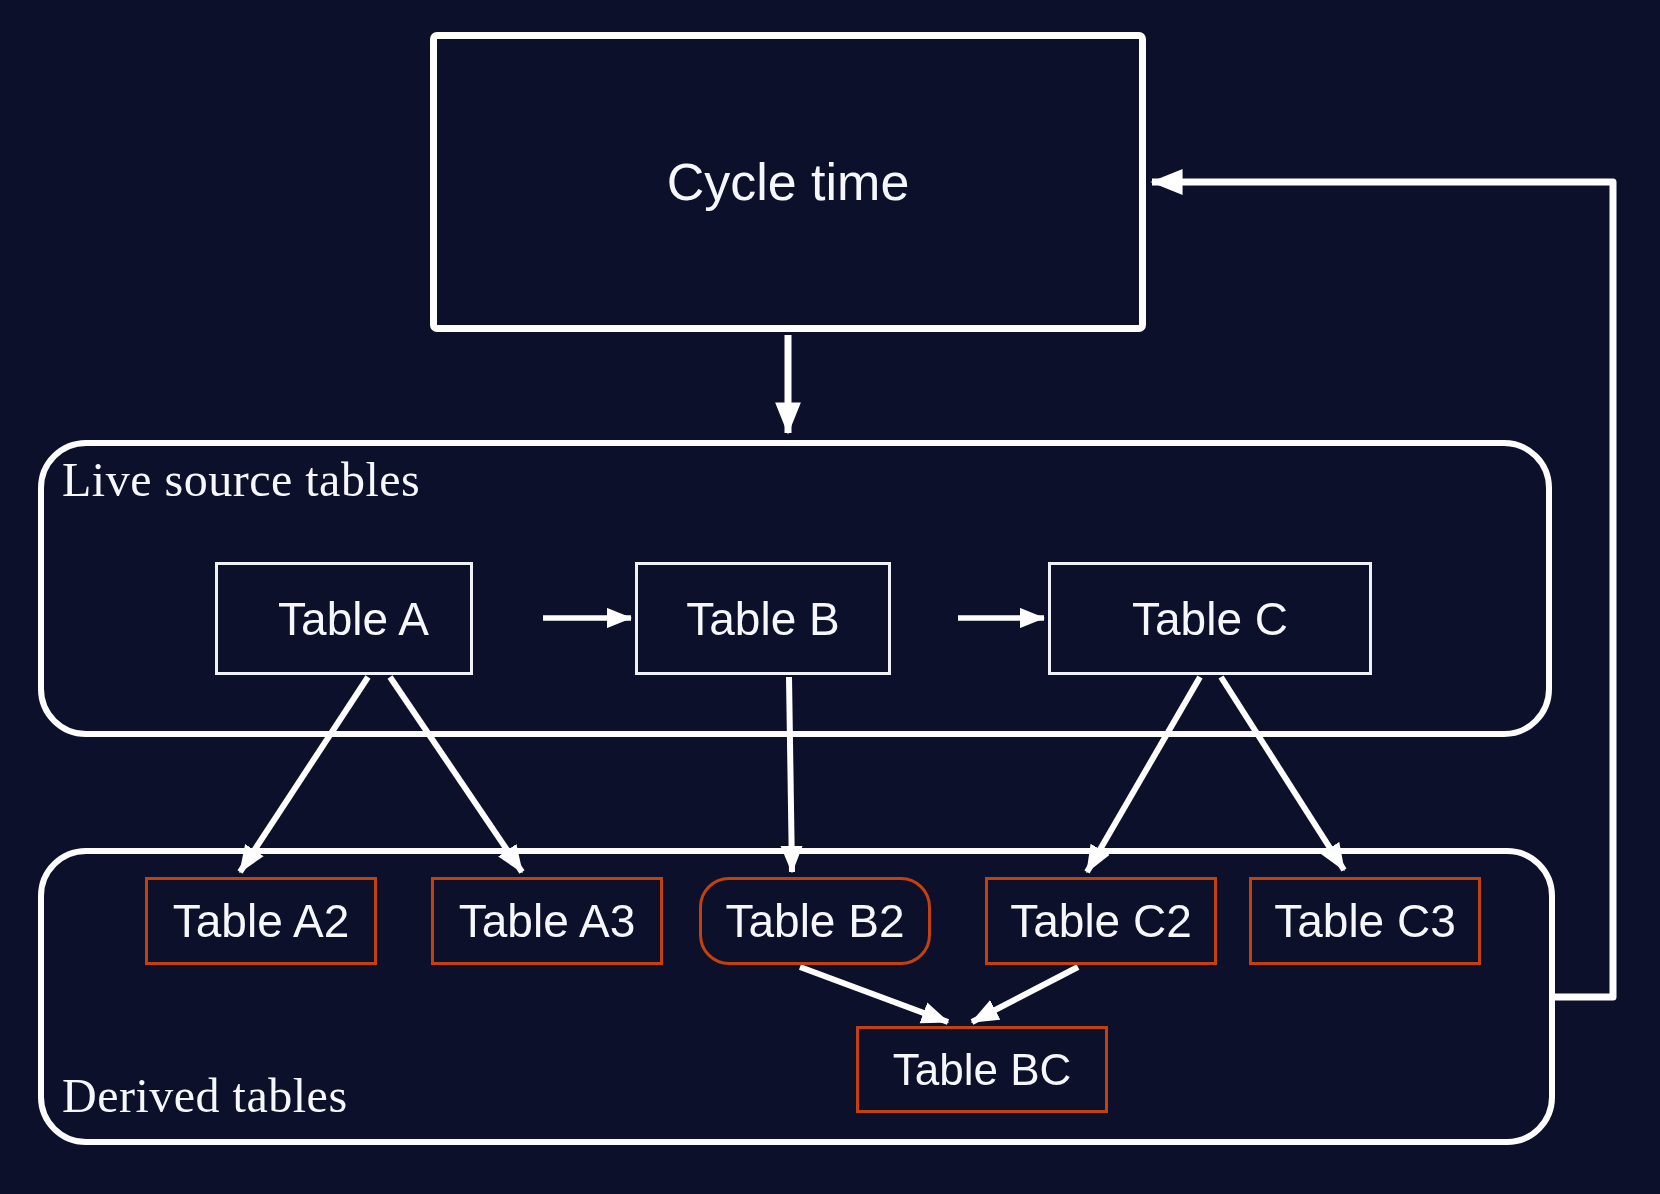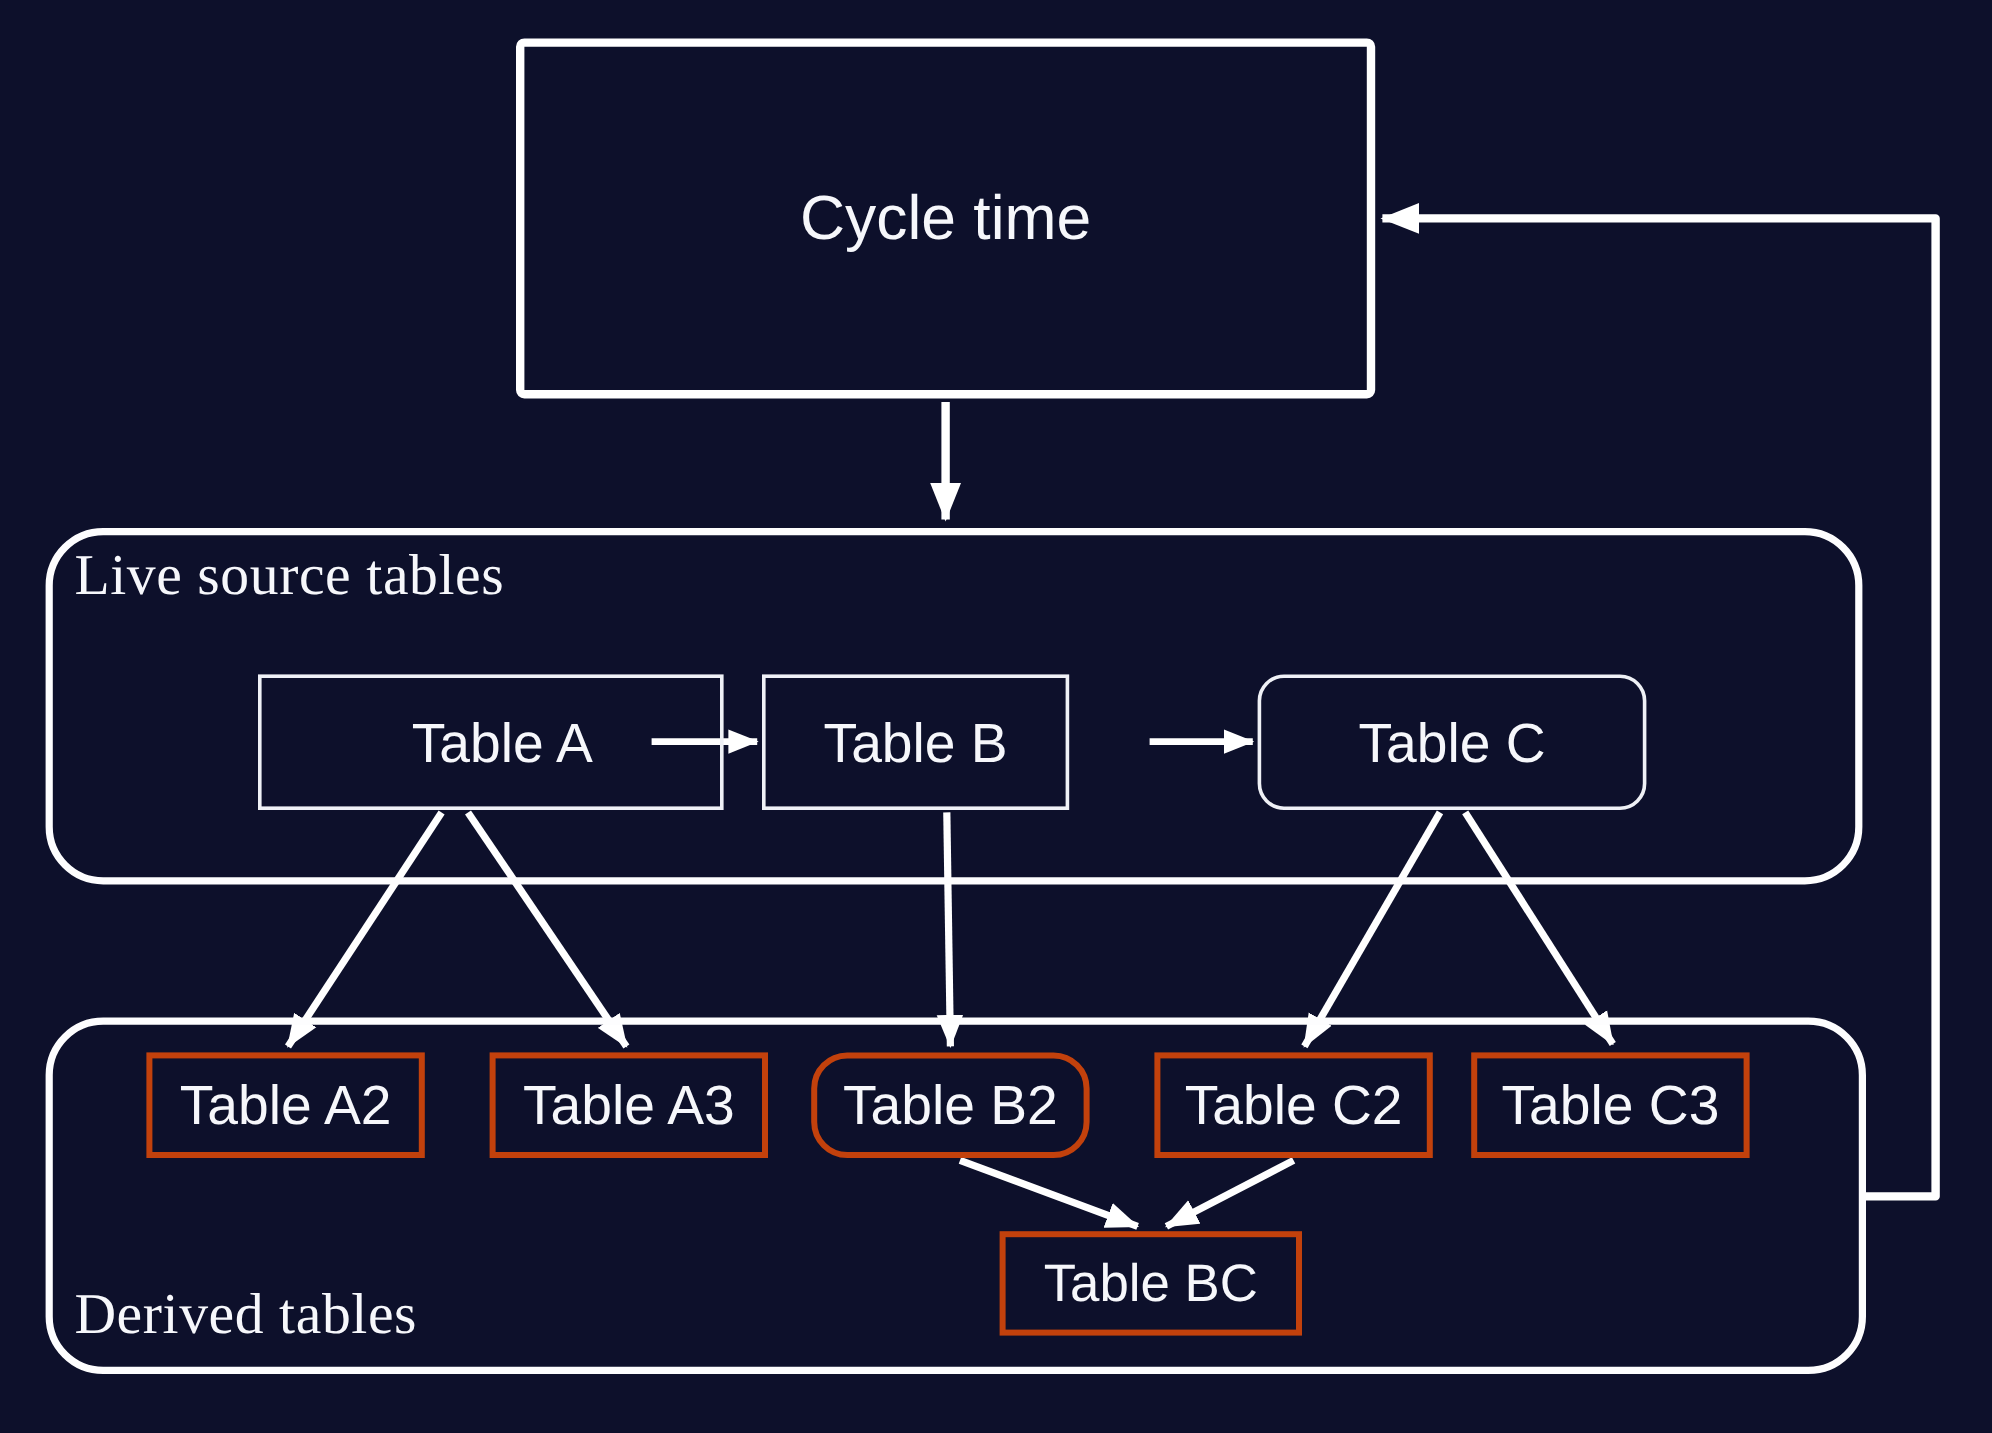--- a/index.html
+++ b/index.html
@@ -24,25 +24,25 @@
   .group-live{left:38px;top:440px;width:1514px;height:297px;}
   .group-derived{left:38px;top:848px;width:1517px;height:297px;}
   .group-label{
     position:absolute;font-size:48px;letter-spacing:0.5px;white-space:nowrap;font-family:Liberation Serif, serif;
   }
   .label-live{left:62px;top:452px;}
   .label-derived{left:62px;top:1068px;}
   .src-box{
     top:562px;height:113px;border:3px solid #eff1f6;font-size:46px;
   }
-  .src-a{left:215px;width:388px;padding-left:19px;}
+  .src-a{left:215px;width:258px;padding-left:19px;}
   .src-b{left:635px;width:256px;}
-  .src-c{left:1048px;width:324px;border-radius:22px;}
+  .src-c{left:1048px;width:324px;}
   .drv-box{
-    top:877px;height:88px;border:5px solid #c2410c;font-size:46px;
+    top:877px;height:88px;border:3px solid #c2410c;font-size:46px;margin-left:23px;
   }
   .drv-a2{left:122px;width:232px;}
   .drv-a3{left:408px;width:232px;}
   .drv-b2{left:676px;width:232px;border-radius:30px;}
   .drv-c2{left:962px;width:232px;align-items:center;}
   .drv-c3{left:1226px;width:232px;}
   .drv-bc{left:833px;top:1026px;width:252px;height:87px;font-size:44px;}
   svg.edges{position:absolute;left:0;top:0;width:1660px;height:1194px;pointer-events:none;}
   svg.edges line, svg.edges polyline{stroke:#ffffff;fill:none;}
 </style>

